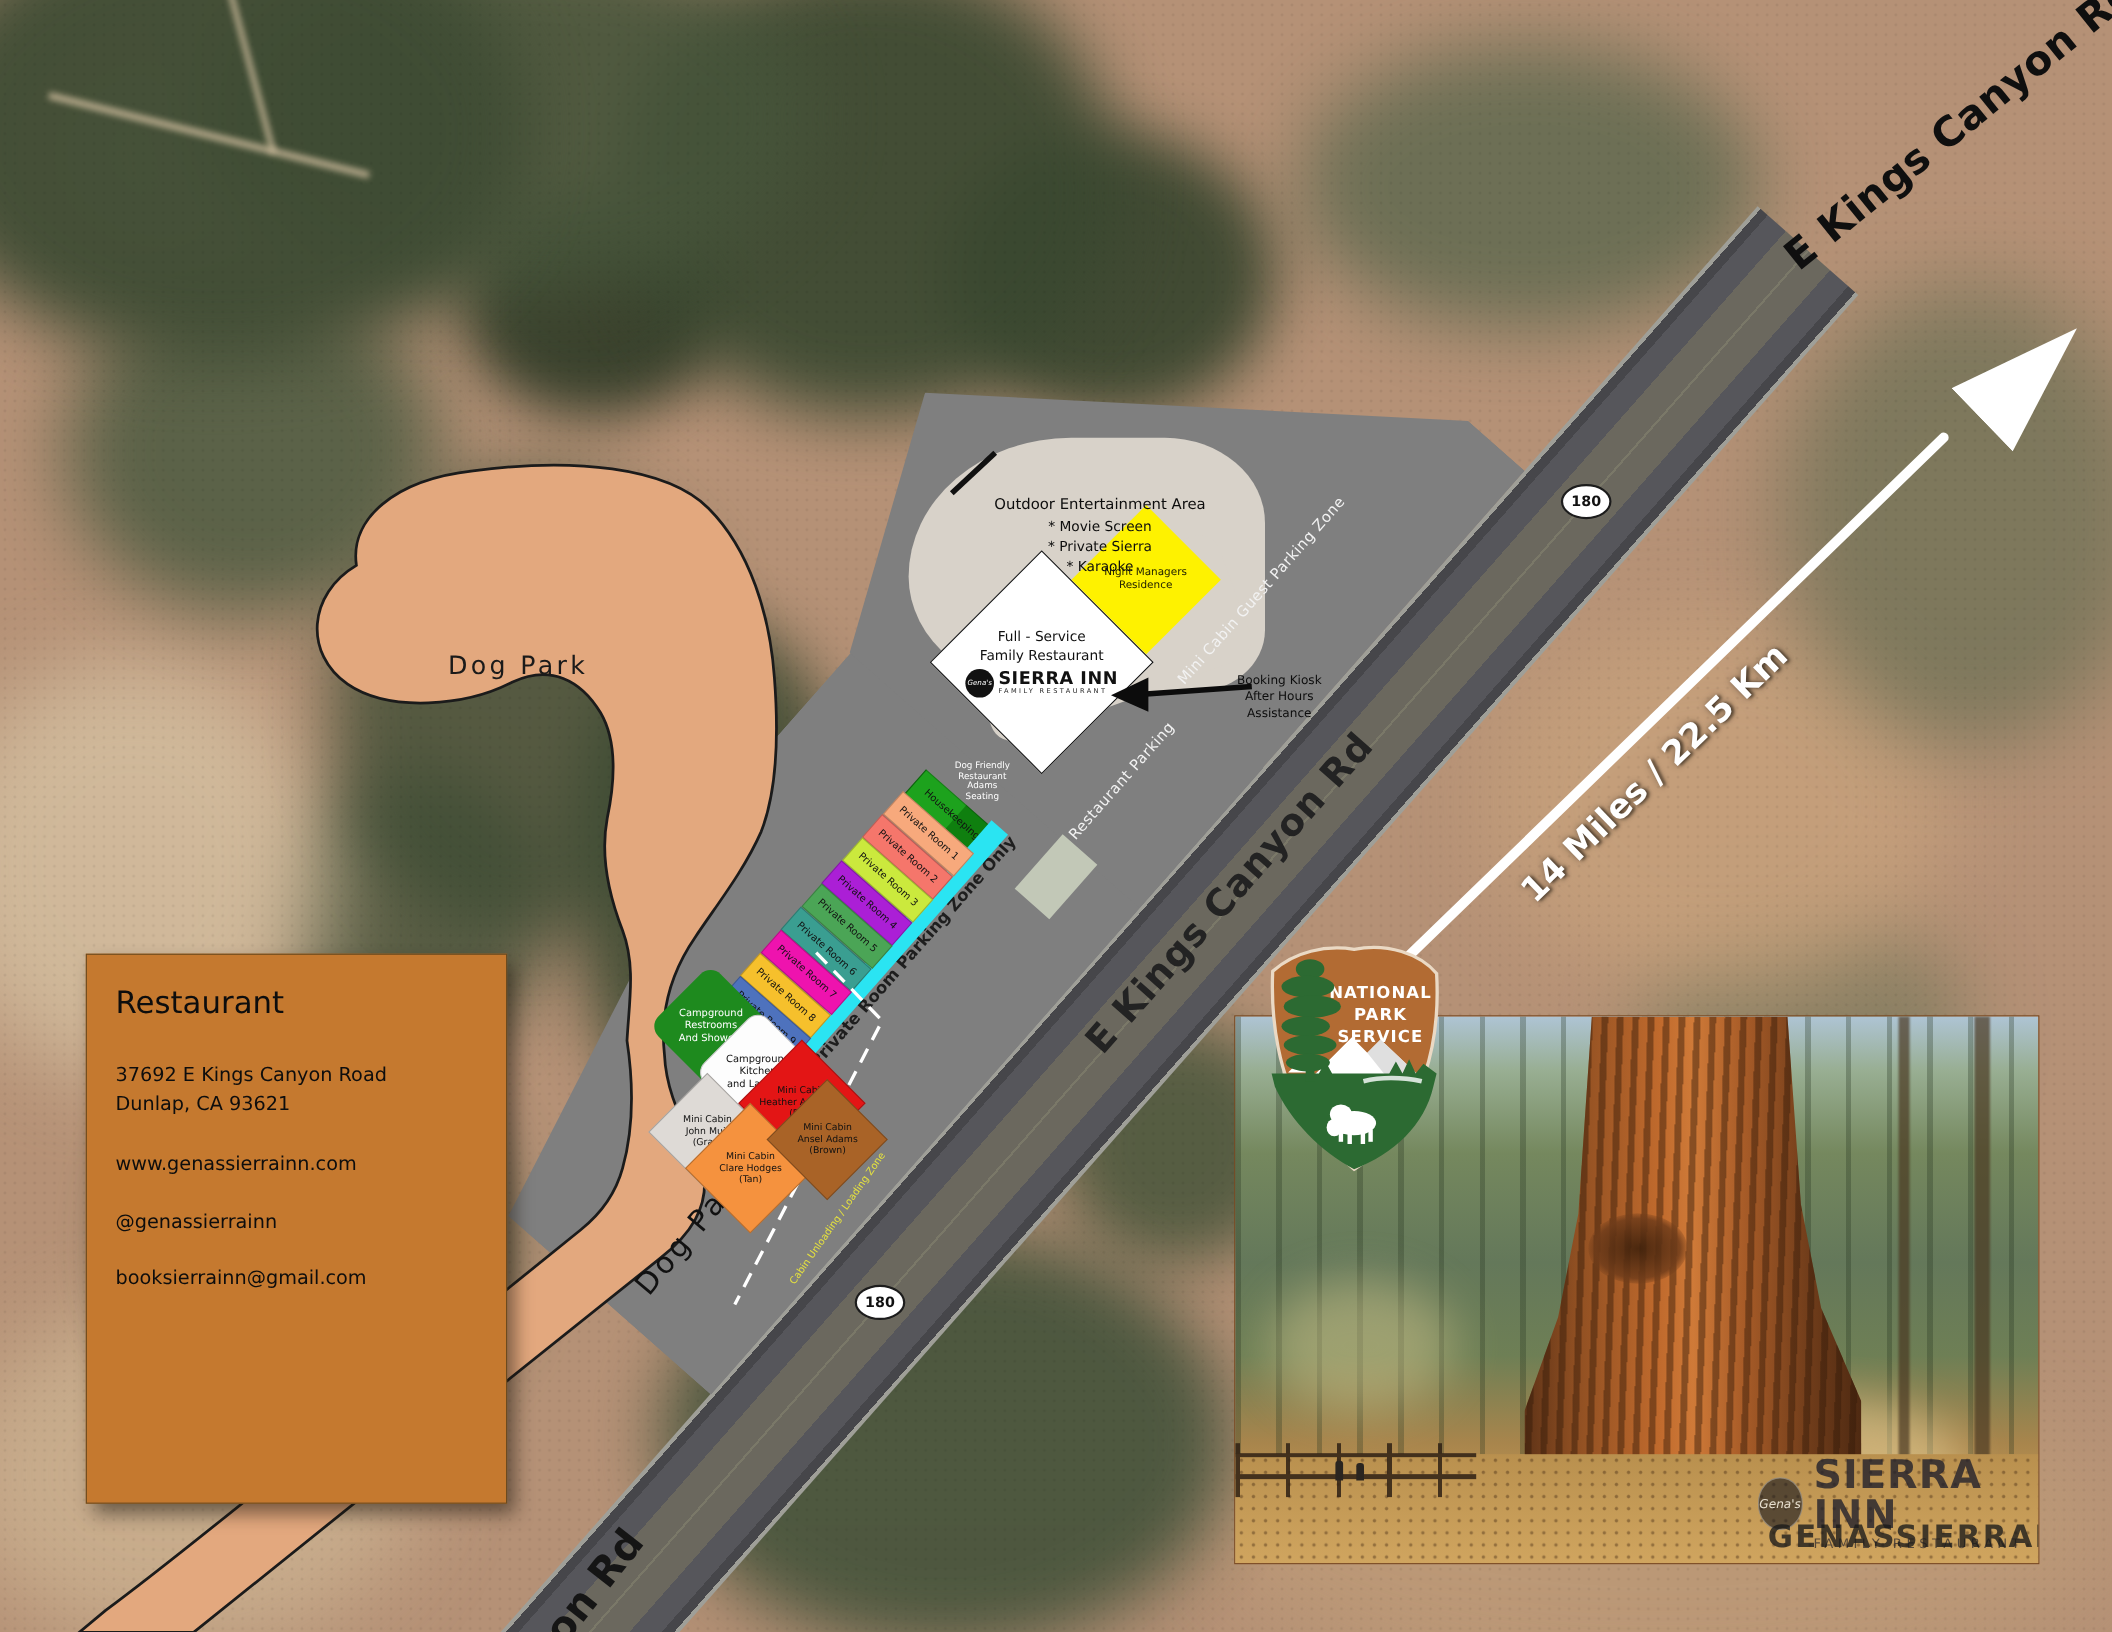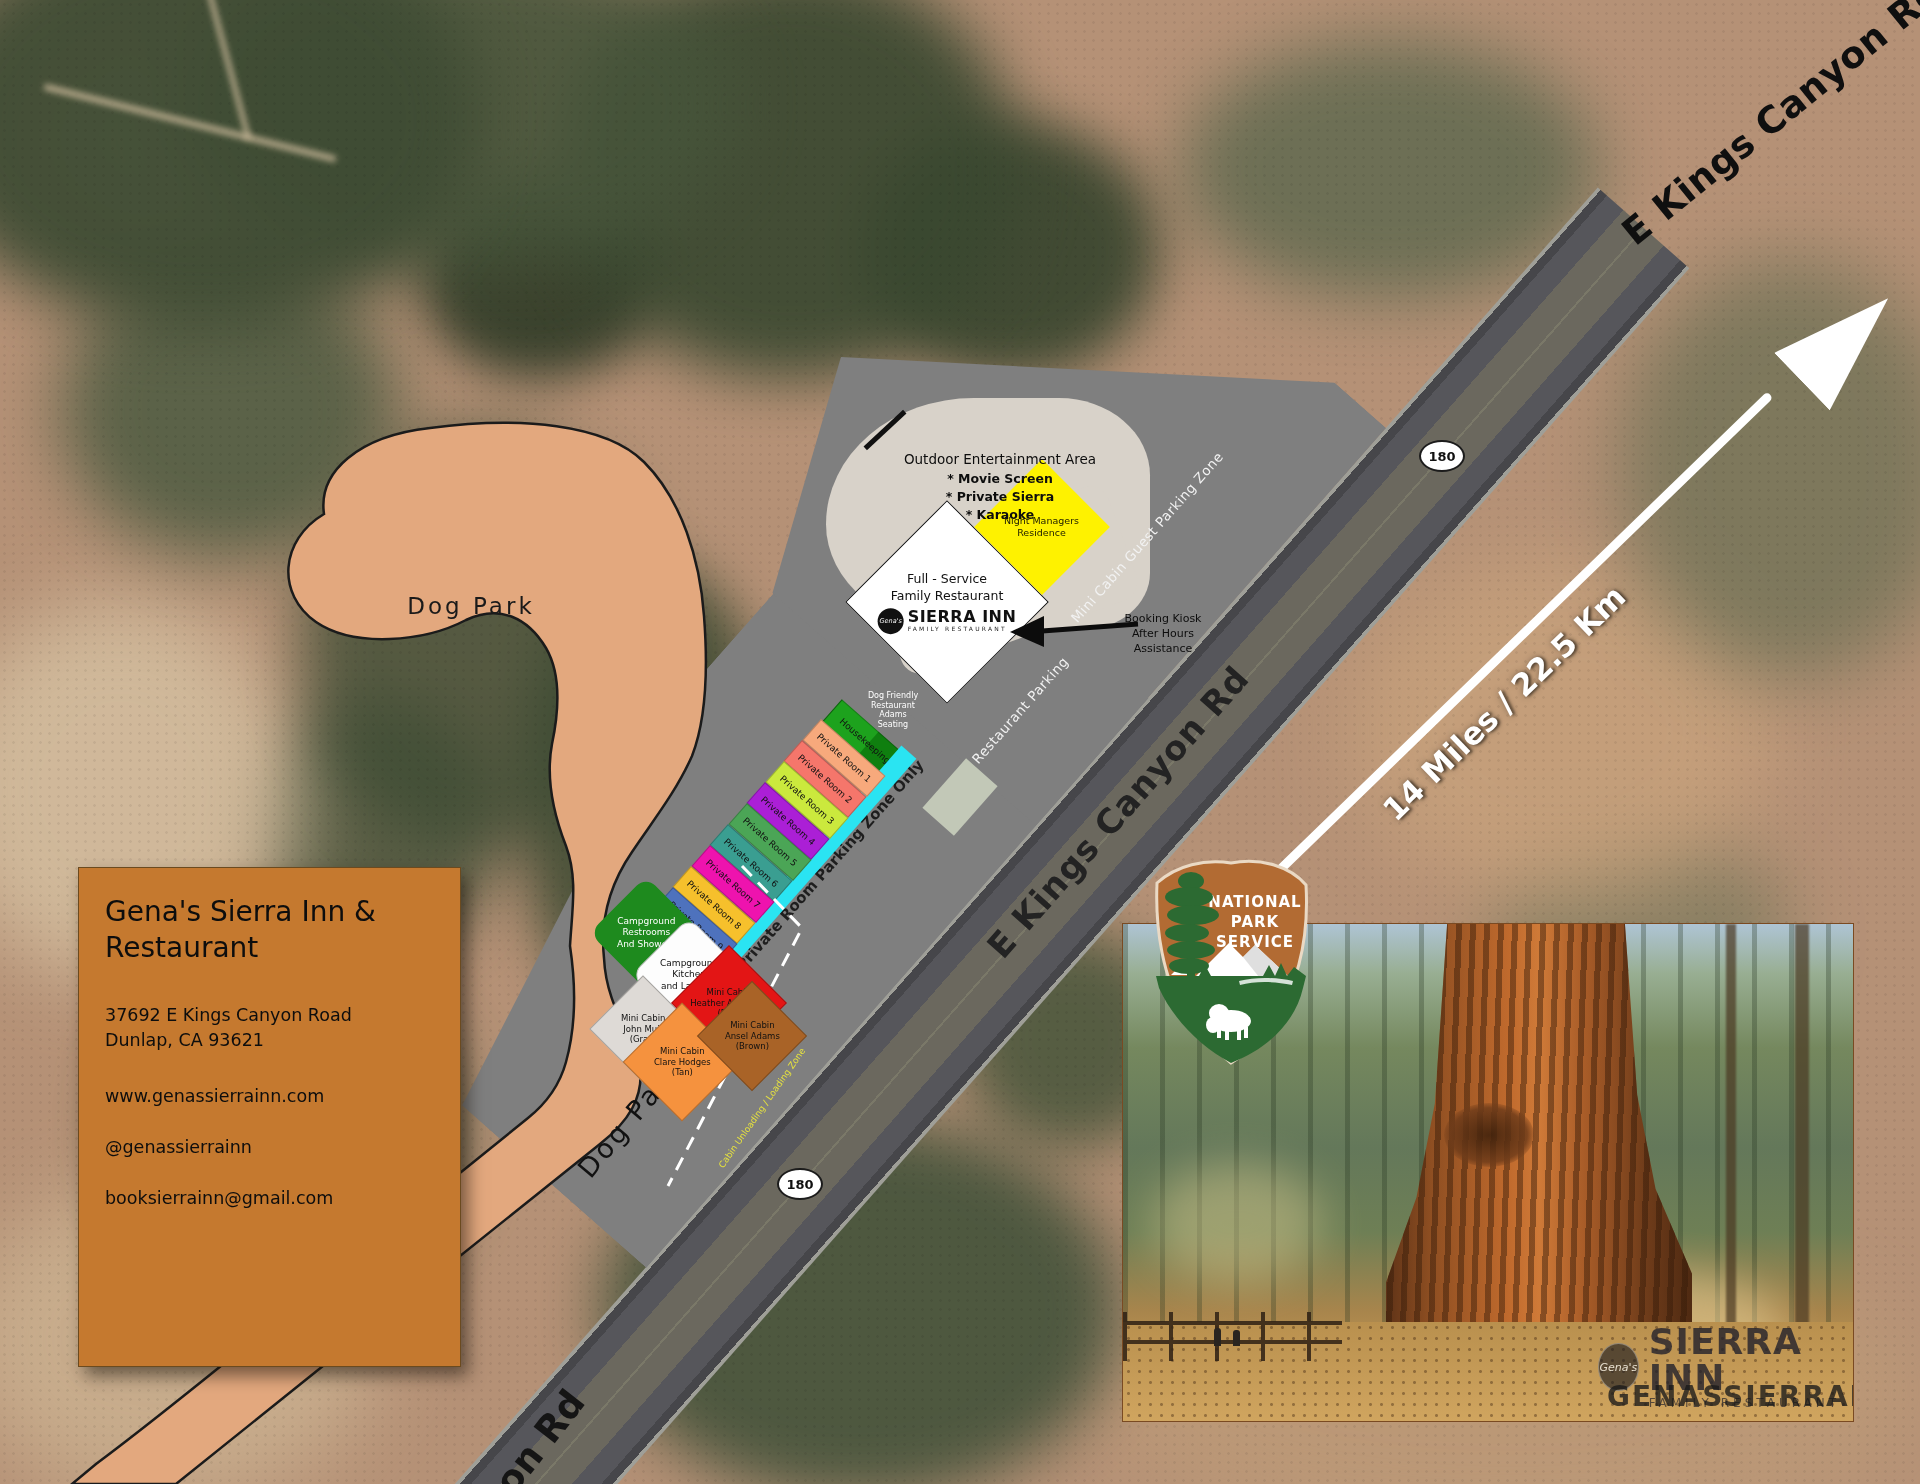--- a/index.html
+++ b/index.html
@@ -75,21 +75,21 @@
 
   .yellow-diamond{position:absolute;left:1042px;top:527px;width:96px;height:96px;z-index:13;
     background:#fef200;transform:translate(-50%,-50%) rotate(45deg);
     display:flex;align-items:center;justify-content:center;}
   .yellow-diamond .inner{transform:rotate(-45deg);text-align:center;font-size:9.5px;
     color:#1c1c00;line-height:1.3;}
 
   .ent-text{position:absolute;left:1000px;top:487px;z-index:13;text-align:center;color:#0d0d0d;
     transform:translate(-50%,-50%);}
   .ent-title{font-size:13.5px;line-height:1.45;}
-  .ent-item{font-size:12.5px;line-height:1.45;font-weight:bold;}
+  .ent-item{font-size:12.5px;line-height:1.45;}
 
   .kiosk-text{position:absolute;left:1163px;top:634px;z-index:14;text-align:center;color:#0d0d0d;
     font-size:11px;line-height:1.35;transform:translate(-50%,-50%);}
 
   .badge180{position:absolute;width:42px;height:28px;background:#fff;border:2px solid #1c1c1c;
     border-radius:50%;z-index:15;display:flex;align-items:center;justify-content:center;
     font-size:13px;font-weight:600;color:#111;transform:translate(-50%,-50%);}
 
   .roadname-mid{left:1118px;top:812px;font-size:34px;font-weight:600;color:#232323;
     letter-spacing:1px;z-index:15;transform:translate(-50%,-50%) rotate(-48.6deg);}
@@ -331,21 +331,20 @@
       <ellipse cx="70" cy="172" rx="7" ry="8"></ellipse>
       <rect x="74" y="174" width="4" height="11"></rect>
       <rect x="82" y="176" width="4" height="11"></rect>
       <rect x="94" y="176" width="4" height="11"></rect>
       <rect x="101" y="174" width="4" height="11"></rect>
     </g>
   </svg>
 
   <div class="infobox">
     <div class="ib-title">
-      <div>Gena's Sierra Inn &amp;</div>
       <div>Restaurant</div>
     </div>
     <div class="mt36">
       <div class="ib-line">37692 E Kings Canyon Road</div>
       <div class="ib-line">Dunlap, CA 93621</div>
     </div>
     <div class="mt30 ib-line">www.genassierrainn.com</div>
     <div class="mt26 ib-line">@genassierrainn</div>
     <div class="mt26 ib-line">booksierrainn@gmail.com</div>
   </div>

